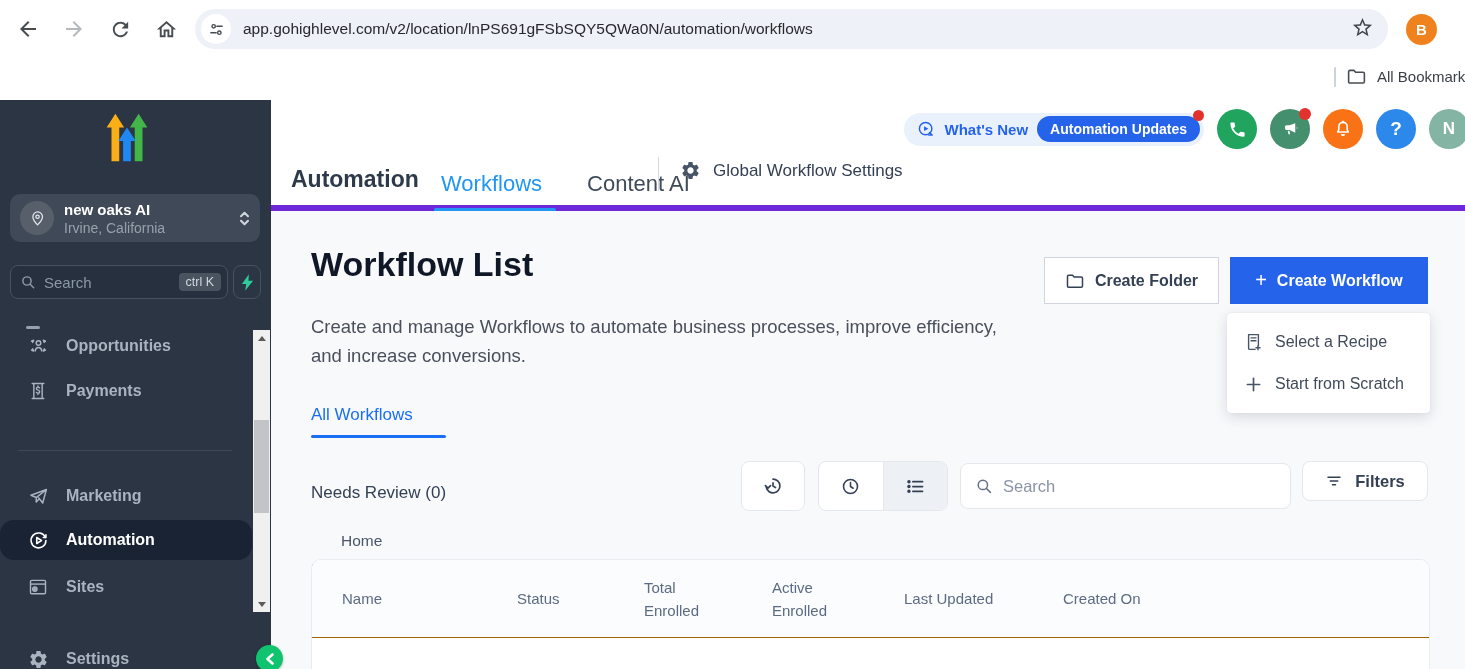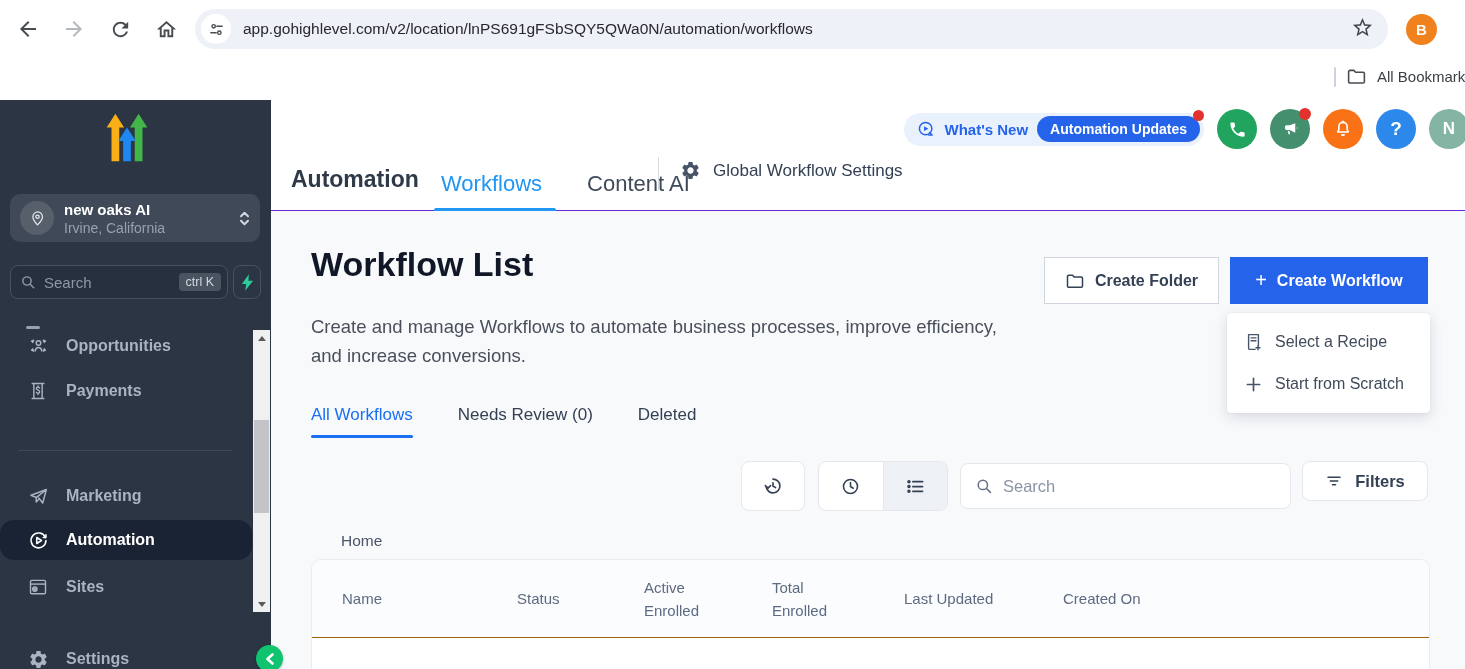--- a/index.html
+++ b/index.html
@@ -44,21 +44,21 @@
   
   .sb { position:absolute; top:230px; left:253px; width:17px; height:282px; background:#f0f0f0; }
   .sb .arrow { position:absolute; left:0; width:17px; height:16px; display:flex; align-items:center; justify-content:center; }
   .sb .tri-up { width:0; height:0; border-left:4px solid transparent; border-right:4px solid transparent; border-bottom:5px solid #5a5a5a; }
   .sb .tri-dn { width:0; height:0; border-left:4px solid transparent; border-right:4px solid transparent; border-top:5px solid #5a5a5a; }
   .sb .thumb { position:absolute; top:90px; left:1px; width:15px; height:93px; background:#c2c4c8; }
   .collapse-btn { position:absolute; left:256px; top:545px; width:27px; height:27px; border-radius:50%; background:#10c36f; color:#fff; display:flex; align-items:center; justify-content:center; z-index:6; cursor:pointer; box-shadow:0 1px 3px rgba(0,0,0,.25); }
 
   
   .main { position:relative; flex:1; background:#f8f9fb; overflow:visible; }
-  .main-header { position:absolute; top:0; left:0; right:0; height:111px; background:#fff; border-bottom:1px solid #6d28d9; }
+  .main-header { position:absolute; top:0; left:0; right:0; height:111px; background:#fff; border-bottom:6px solid #6d28d9; }
   .utility { position:absolute; top:9px; right:-4px; display:flex; align-items:center; gap:13px; }
   .whatsnew { position:relative; height:33px; background:#e9f1fd; border-radius:17px; display:flex; align-items:center; gap:9px; padding:0 4px 0 13px; color:#2563eb; font-weight:bold; font-size:15px; cursor:pointer; }
   .wn-inner { background:#2563eb; color:#ffffff; font-size:14px; font-weight:bold; height:26px; line-height:26px; border-radius:13px; padding:0 13px; }
   .dot-red { position:absolute; width:11px; height:11px; border-radius:50%; background:#e3312e; top:-3px; right:0; }
   .circle-btn { position:relative; width:40px; height:40px; border-radius:50%; display:flex; align-items:center; justify-content:center; color:#fff; cursor:pointer; flex:0 0 auto; }
   .circle-btn .ndot { position:absolute; top:-1px; right:-1px; width:12px; height:12px; border-radius:50%; background:#e3312e; }
   .avatar-n { font-size:17px; font-weight:bold; }
   .page-title { position:absolute; left:20px; top:66px; font-size:23px; font-weight:bold; color:#2e3a4a; }
   .top-tabs { position:absolute; left:170px; top:56px; height:55px; display:flex; align-items:center; }
   .top-tab { position:relative; height:100%; display:flex; align-items:center; padding:0 22px 0 0; margin-right:23px; font-size:22px; color:#404b5a; cursor:pointer; }
@@ -70,21 +70,21 @@
   .h1 { position:absolute; left:40px; top:145px; font-size:34px; font-weight:bold; color:#101828; }
   .sub { position:absolute; left:40px; top:212px; width:705px; font-size:18.5px; line-height:29px; color:#49505c; }
   .btn { display:flex; align-items:center; justify-content:center; gap:10px; border-radius:0; font-size:16px; font-weight:bold; cursor:pointer; }
   .btn-folder { position:absolute; left:773px; top:157px; width:175px; height:47px; background:#fff; border:1px solid #d0d5dd; color:#344054; }
   .btn-create { position:absolute; left:959px; top:157px; width:198px; height:47px; background:#2563eb; color:#fff; border:1px solid #2563eb; }
   .plus-ch { font-size:20px; font-weight:normal; }
   .create-menu { position:absolute; left:956px; top:213px; width:203px; background:#fff; border-radius:4px; box-shadow:0 4px 14px rgba(16,24,40,.14), 0 0 1px rgba(16,24,40,.18); padding:8px 1px; z-index:4; }
   .menu-item { display:flex; align-items:center; gap:13px; height:42px; padding:0 16px; font-size:16px; color:#404b5a; cursor:pointer; }
   .menu-item .micon { width:18px; display:flex; justify-content:center; color:#475467; }
 
-  .list-tabs { position:absolute; left:40px; top:305px; display:flex; gap:45px; }
+  .list-tabs { position:absolute; left:40px; top:305px; display:flex; gap:45px;flex-direction:column; }
   .list-tab { position:relative; font-size:17px; color:#344054; padding-bottom:13px; cursor:pointer; }
   .list-tab.active { color:#1a6ff5; }
   .list-tab.active::after { content:""; position:absolute; left:0; right:0; bottom:0; height:3px; background:#1a6ff5; border-radius:2px; }
 
   .tool { position:absolute; top:361px; background:#fff; border:1px solid #e4e7ec; border-radius:8px; display:flex; align-items:center; justify-content:center; color:#344054; cursor:pointer; }
   .tool-history { left:470px; width:64px; height:50px; }
   .segmented { position:absolute; top:361px; left:547px; width:130px; height:50px; border:1px solid #e4e7ec; border-radius:8px; overflow:hidden; display:flex; background:#fff; }
   .seg-cell { flex:1; display:flex; align-items:center; justify-content:center; color:#344054; cursor:pointer; }
   .seg-cell.first { border-right:1px solid #e4e7ec; }
   .seg-cell.selected { background:#edf0f4; }
@@ -460,22 +460,22 @@
         </span>
         <span>Filters</span>
       </div>
 
       <div class="breadcrumb">Home</div>
 
       <div class="wf-table">
         <div class="thead">
           <div>Name</div>
           <div>Status</div>
+          <div class="th-narrow"><span>Total Enrolled</span></div>
           <div class="th-narrow"><span>Active Enrolled</span></div>
-          <div class="th-narrow"><span>Total Enrolled</span></div>
           <div>Last Updated</div>
           <div>Created On</div>
         </div>
         <div class="tbody"></div>
       </div>
 
     </div>
   </div>
 </div>
 

